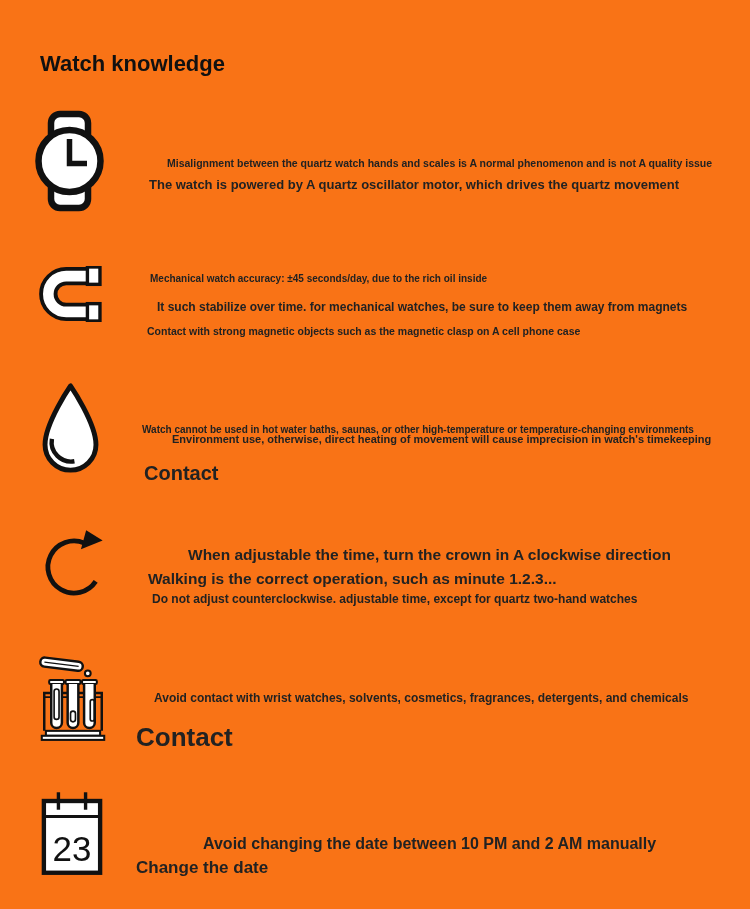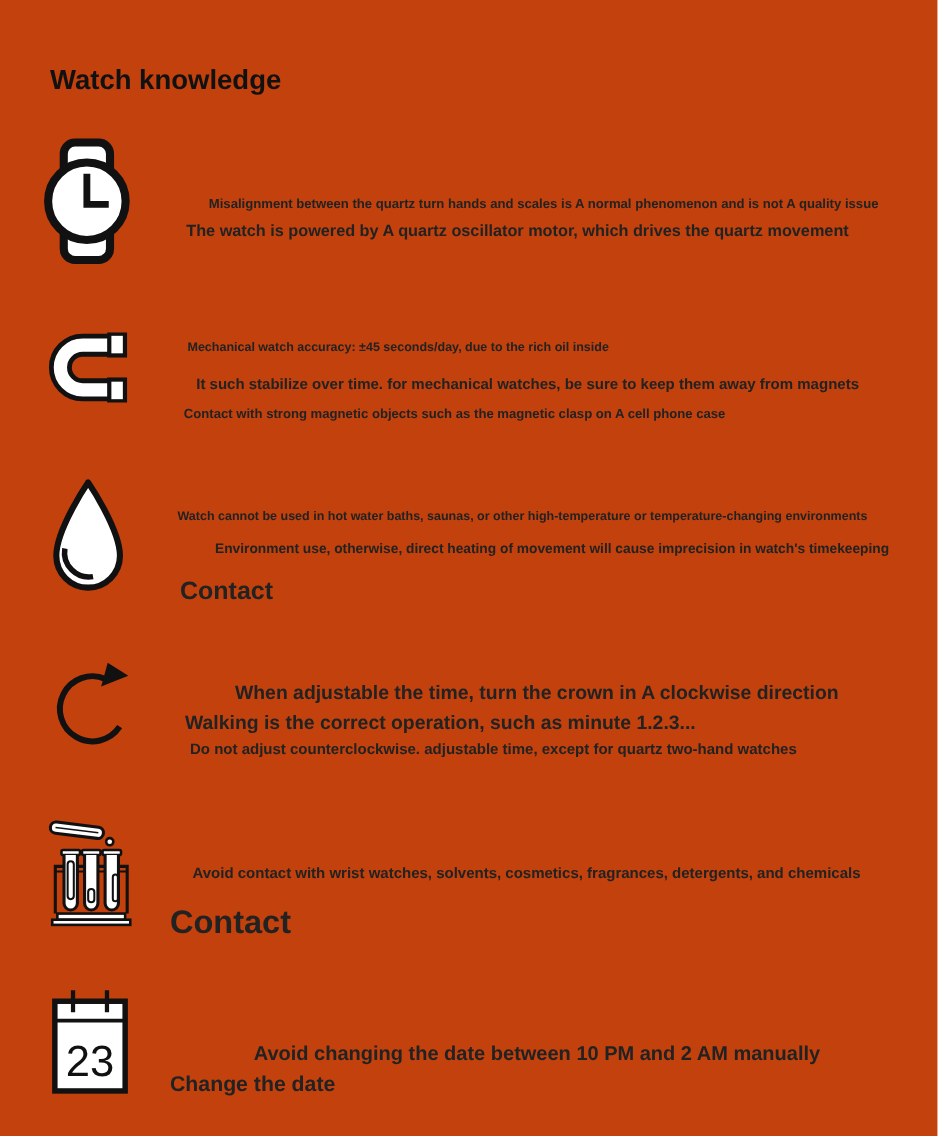--- a/index.html
+++ b/index.html
@@ -1,37 +1,37 @@
 <!DOCTYPE html>
 <html><head>
 <meta charset="utf-8">
 <style>
   html,body { margin:0; padding:0; background:#ffffff; }
   .page {
-    position:relative; width:750px; height:909px; background:#c2410c;
+    position:relative; width:750px; height:909px; background:#f97316;
     font-family:"Liberation Sans","DejaVu Sans",sans-serif; overflow:hidden;
   }
   .abs { position:absolute; }
   .t {
     position:absolute; white-space:nowrap; color:#222222;
     font-weight:700; line-height:1.2;
   }
   .title   { left:40px;  top:36px;  font-size:22px; color:#111111; }
 
   .icon-watch    { left:33px; top:110px; width:72px; height:102px; }
   .s1l1 { left:167px; top:146px; font-size:10.5px; }
   .s1l2 { left:149px; top:164px; font-size:13px; }
 
   .icon-magnet   { left:39px; top:266px; width:64px; height:56px; }
   .s2l1 { left:150px; top:263px; font-size:10px; }
   .s2l2 { left:157px; top:288px; font-size:12px; }
   .s2l3 { left:147px; top:314px; font-size:10.5px; }
 
   .icon-drop     { left:38px; top:381px; width:65px; height:94px; }
-  .s3l1 { left:142px; top:398px; font-size:10px; }
+  .s3l1 { left:142px; top:414px; font-size:10px; }
   .s3l2 { left:156px; top:422px; font-size:11px;margin-left:16px; }
   .s3l3 { left:144px; top:441px; font-size:20px; }
 
   .icon-arrow    { left:41px; top:527px; width:66px; height:74px; }
   .s4l1 { left:188px; top:530px; font-size:15.5px; }
   .s4l2 { left:148px; top:554px; font-size:15.5px; }
   .s4l3 { left:152px; top:580px; font-size:12px; }
 
   .icon-tubes    { left:36px; top:652px; width:74px; height:92px; }
   .s5l1 { left:154px; top:679px; font-size:12px; }
@@ -51,21 +51,21 @@
   <h1 class="t title">Watch knowledge</h1>
 
   <section>
     <span class="abs icon-watch">
       <svg viewBox="0 0 72 102" width="72" height="102">
         <rect x="18" y="4" width="37" height="94" rx="9" fill="#fff" stroke="#111" stroke-width="6.5"></rect>
         <circle cx="36.5" cy="51" r="31" fill="#fff" stroke="#111" stroke-width="6.5"></circle>
         <path d="M 36.5 29 L 36.5 53.5 L 54 53.5" fill="none" stroke="#111" stroke-width="5.5"></path>
       </svg>
     </span>
-    <p class="t s1l1">Misalignment between the quartz turn hands and scales is A normal phenomenon and is not A quality issue</p>
+    <p class="t s1l1">Misalignment between the quartz watch hands and scales is A normal phenomenon and is not A quality issue</p>
     <p class="t s1l2">The watch is powered by A quartz oscillator motor, which drives the quartz movement</p>
   </section>
 
   <section>
     <span class="abs icon-magnet">
       <svg viewBox="0 0 66 58" width="64" height="56">
         <path d="M 52 3 L 28 3 A 26 26 0 1 0 28 55 L 52 55 L 52 40 L 28 40 A 11 11 0 1 1 28 18 L 52 18 Z" fill="#fff" stroke="#111" stroke-width="4"></path>
         <rect x="50" y="1" width="13" height="18" fill="#fff" stroke="#111" stroke-width="3.5"></rect>
         <rect x="50" y="39" width="13" height="18" fill="#fff" stroke="#111" stroke-width="3.5"></rect>
       </svg>

